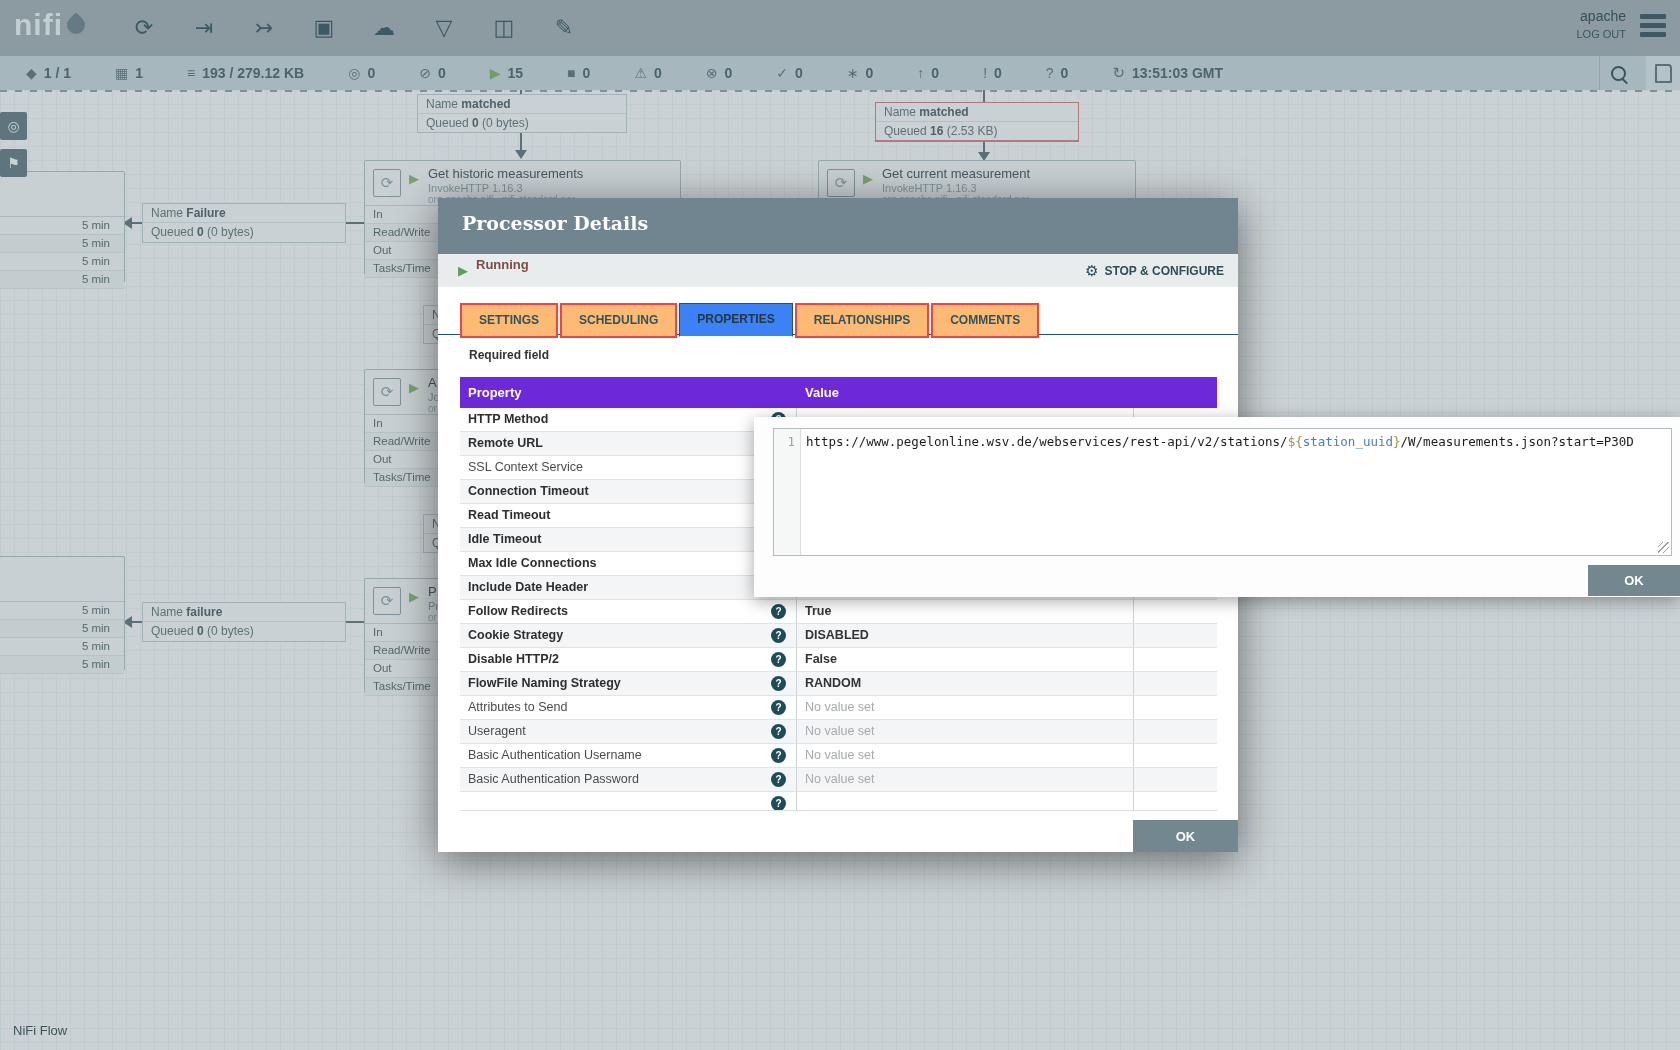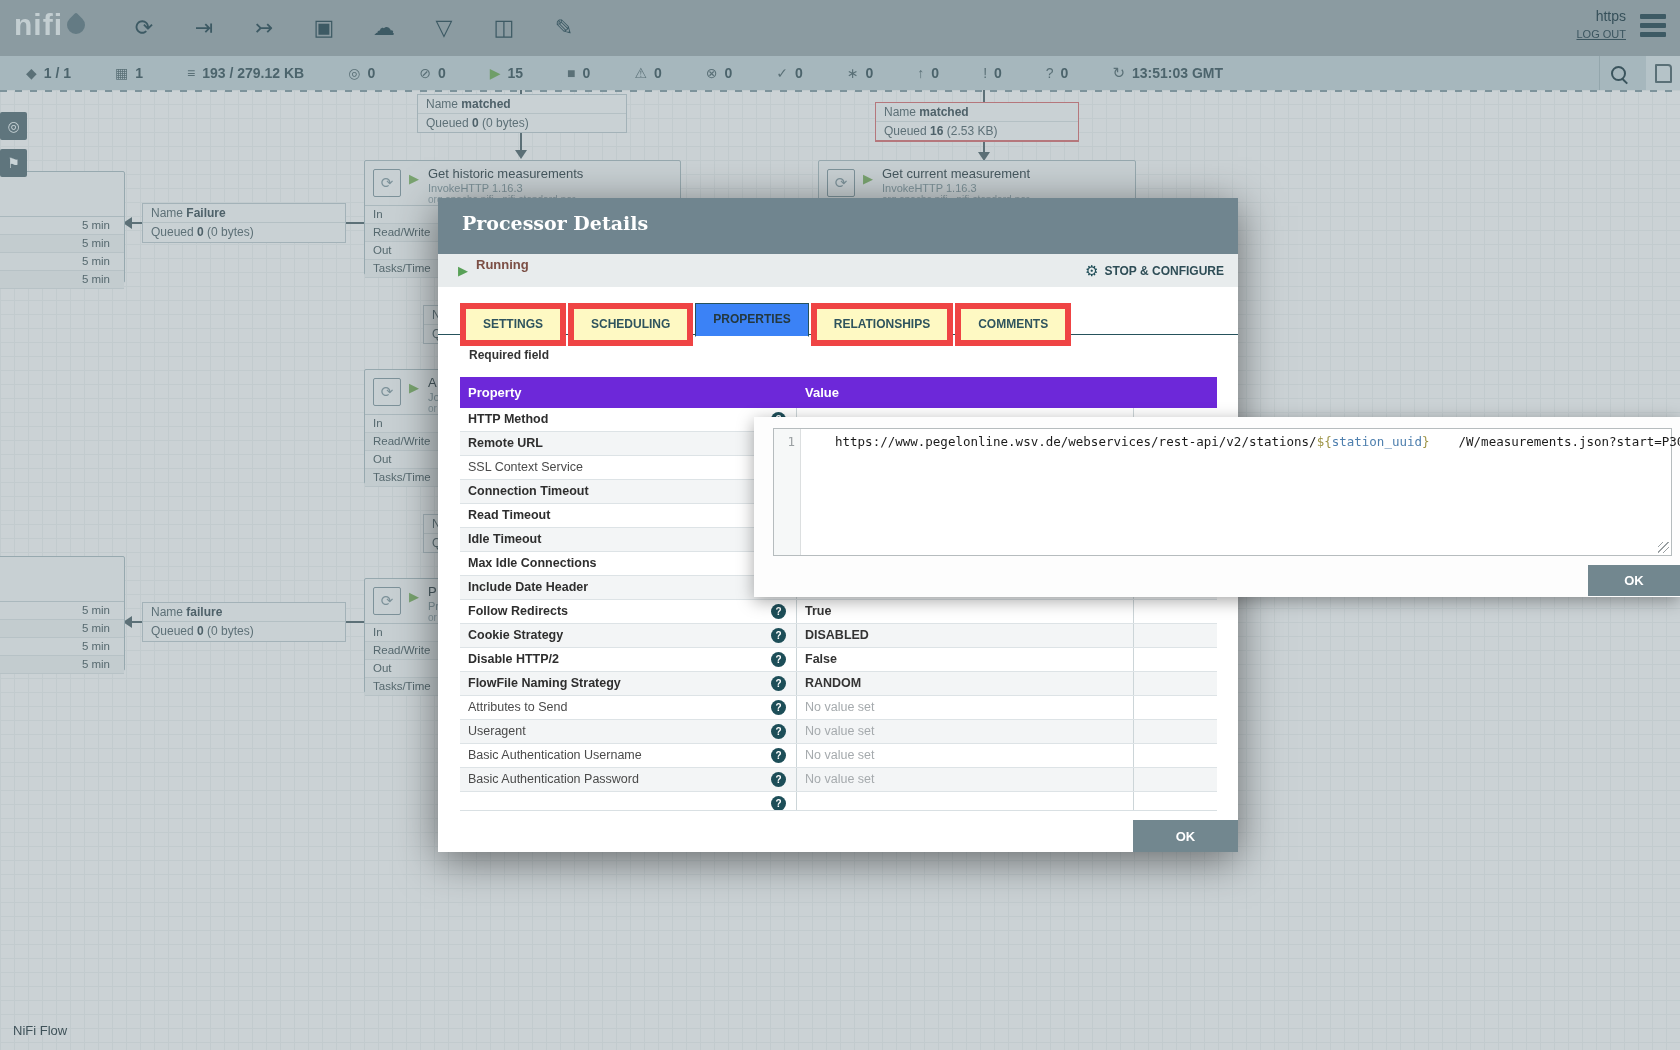--- a/index.html
+++ b/index.html
@@ -9,21 +9,21 @@
   #header{position:absolute;left:0;top:0;width:1680px;height:56px;background:#8b9ba1;}
   #logo{position:absolute;left:14px;top:8px;display:flex;align-items:center;}
   #logo .word{font-size:30px;font-weight:bold;letter-spacing:1px;color:#cdd7da;opacity:.85;}
   #logo .drop{width:18px;height:18px;margin-left:4px;background:#5f7881;
       border-radius:2px 50% 50% 50%;transform:rotate(45deg);opacity:.9;}
   #toolbar{position:absolute;left:128px;top:0;height:56px;display:flex;align-items:center;gap:28px;}
   .tool{width:32px;height:32px;display:flex;align-items:center;justify-content:center;
         color:#3d5a64;font-size:22px;cursor:pointer;}
   #user-area{position:absolute;right:54px;top:8px;text-align:right;}
   #user-name{font-size:14px;color:#36505a;}
-  #logout{font-size:11px;color:#3c5660;text-decoration:underline;margin-top:4px;cursor:pointer;}
+  #logout{font-size:11px;color:#3c5660;margin-top:4px;cursor:pointer;}
   #hamburger{position:absolute;right:14px;top:14px;width:26px;cursor:pointer;}
   #hamburger div{height:5px;background:#3d5a64;margin-bottom:4px;border-radius:1px;}
   
   #statusbar{position:absolute;left:0;top:56px;width:1680px;height:34px;background:#a6b7bd;
              display:flex;align-items:center;}
   #status-items{display:flex;align-items:center;padding-left:26px;gap:0;}
   .sitem{display:flex;align-items:center;margin-right:44px;white-space:nowrap;}
   .sitem .g{font-size:14px;color:#5a7077;margin-right:7px;}
   .sitem .g.run{color:#6f9e68;}
   .sitem .v{font-size:14px;font-weight:bold;color:#4c646c;}
@@ -77,21 +77,21 @@
   #dlg-title{position:absolute;left:24px;top:14px;font-family:"DejaVu Serif",serif;
       font-size:19px;font-weight:bold;color:#fff;}
   #dlg-status{position:absolute;left:0;top:56px;width:100%;height:33px;background:#e8eced;}
   #run-play{position:absolute;left:20px;top:9px;color:#58a157;font-size:13px;}
   #run-label{position:absolute;left:38px;top:3px;font-size:13px;font-weight:bold;color:#7b4e44;}
   #stop-config{position:absolute;right:14px;top:8px;display:flex;align-items:center;gap:6px;cursor:pointer;}
   #stop-config .gear{color:#1f4d57;font-size:15px;}
   #stop-config .lbl{font-size:12px;font-weight:bold;color:#2e4d56;}
   #tabbar{position:absolute;left:22px;top:105px;display:flex;z-index:2;}
   .tab{height:31px;line-height:31px;padding:0 17px;font-size:12px;font-weight:bold;color:#2f545e;
-      background:#fef9c3;border:6px solid #ef4444;margin-right:2px;cursor:pointer;}
+      background:#fdba74;border:2px solid #ef4444;margin-right:2px;cursor:pointer;}
   .tab.active{background:#3b82f6;border:1px solid #26525c;border-bottom:1px solid #fff;
       color:#24383f;height:32px;}
   #tab-underline{position:absolute;left:0;top:136px;width:100%;height:1px;background:#26525c;z-index:1;}
   #required-note{position:absolute;left:31px;top:150px;font-size:12px;font-weight:bold;color:#333;}
   #ptable{position:absolute;left:22px;top:179px;width:757px;}
   #ptable-head{display:flex;height:31px;background:#6d28d9;color:#fff;font-size:13px;font-weight:bold;}
   #ptable-head .c1{width:337px;line-height:31px;padding-left:8px;box-sizing:border-box;}
   #ptable-head .c2{width:337px;line-height:31px;padding-left:8px;box-sizing:border-box;}
   #ptable-head .c3{flex:1;}
   #prows{height:402px;overflow:hidden;border-bottom:1px solid #d9e0e3;}
@@ -115,21 +115,21 @@
   #editor-pop{position:absolute;left:754px;top:417px;width:926px;height:180px;background:#fdfdfd;
       box-shadow:0 4px 16px rgba(0,0,0,.35);z-index:20;}
   #editor-box{position:absolute;left:19px;top:11px;width:899px;height:128px;background:#fff;
       border:1px solid #b6bcbe;box-sizing:border-box;}
   #editor-gutter{position:absolute;left:0;top:0;width:27px;height:100%;background:#f6f8f8;
       border-right:1px solid #dcdfe0;box-sizing:border-box;text-align:right;}
   #line-num{font-family:"DejaVu Sans Mono",monospace;font-size:12.5px;color:#9aa0a3;
       padding:5px 5px 0 0;}
   #code-line{position:absolute;left:32px;top:5px;right:6px;font-family:"DejaVu Sans Mono",monospace;
       font-size:12.5px;white-space:nowrap;color:#1b1b1b;cursor:text;}
-  .seg-plain{color:#1b1b1b;margin-left:29px;}
+  .seg-plain{color:#1b1b1b;}
   .seg-brace{color:#9d9345;}
   .seg-attr{color:#4e7fae;}
   #resize-handle{position:absolute;right:2px;bottom:2px;width:11px;height:11px;cursor:nwse-resize;
       background:repeating-linear-gradient(135deg,transparent 0 3px,#9aa0a3 3px 4px);}
   #pop-ok{left:834px;top:148px;width:92px;height:31px;}
 </style>
 </head>
 <body>
 
 <div id="app">
@@ -143,21 +143,21 @@
         <div class="tool">⟳</div>
         <div class="tool">⇥</div>
         <div class="tool">↣</div>
         <div class="tool">▣</div>
         <div class="tool">☁</div>
         <div class="tool">▽</div>
         <div class="tool">◫</div>
         <div class="tool">✎</div>
       </div>
     <div id="user-area">
-      <div id="user-name">https</div>
+      <div id="user-name">apache</div>
       <div id="logout">LOG OUT</div>
     </div>
     <div id="hamburger">
       <div></div>
         <div></div>
         <div></div>
     </div>
   </div>
 
   <div id="statusbar">

